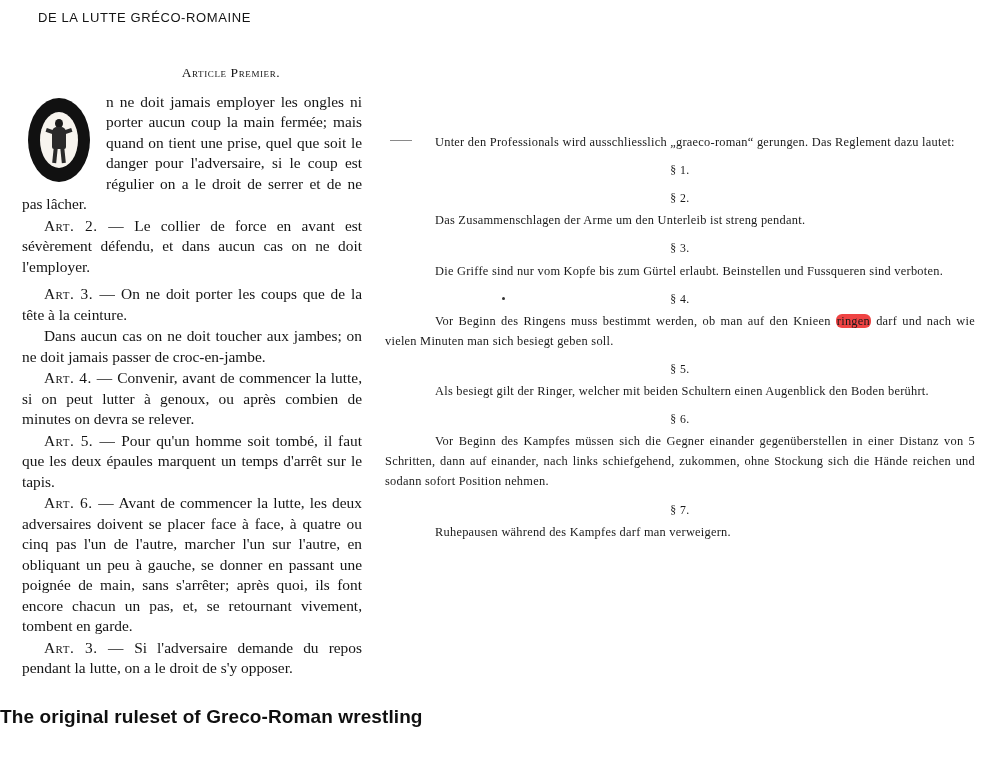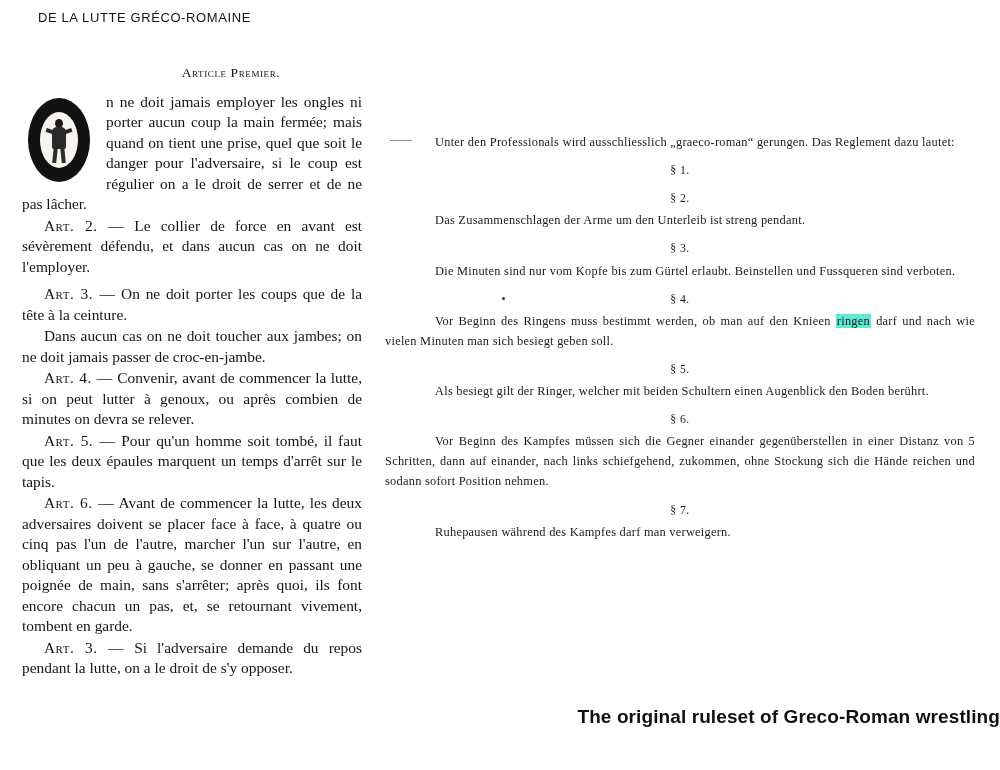--- a/index.html
+++ b/index.html
@@ -174,22 +174,23 @@
     margin: 9px 0 2px 0;
     font-size: 11.8px;
     letter-spacing: 0.4px;
   }
   .de-body {
     text-indent: 50px;
     margin: 0;
     letter-spacing: 0.25px;
   }
   .hl {
-    background: #5eead4;
+    background: #ef4444;
     padding: 0 1px;
+    border-radius: 6px;
   }
   .stray-dot {
     position: absolute;
     left: 502px;
     top: 297px;
     width: 3px;
     height: 3px;
     background: #333;
     border-radius: 50%;
   }
@@ -201,21 +202,21 @@
     height: 1px;
     background: #8a8a8a;
   }
 
   
   .caption {
     position: absolute;
     left: 0;
     top: 706px;
     width: 1000px;
-    text-align: right;
+    text-align: left;
     font-family: "Liberation Sans", sans-serif;
     font-weight: bold;
     font-size: 19px;
     color: #101010;
     letter-spacing: 0.1px;
   }
 </style>
 </head>
 <body>
 
@@ -285,21 +286,21 @@
   <div class="stray-mark"></div>
 
   <p class="de-intro">Unter den Professionals wird ausschliesslich „graeco-roman“ gerungen. Das Reglement dazu lautet:</p>
 
   <div class="de-sec">§ 1.</div>
 
   <div class="de-sec">§ 2.</div>
   <p class="de-body">Das Zusammenschlagen der Arme um den Unterleib ist streng pendant.</p>
 
   <div class="de-sec">§ 3.</div>
-  <p class="de-body">Die Minuten sind nur vom Kopfe bis zum Gürtel erlaubt. Beinstellen und Fussqueren sind verboten.</p>
+  <p class="de-body">Die Griffe sind nur vom Kopfe bis zum Gürtel erlaubt. Beinstellen und Fussqueren sind verboten.</p>
 
   <div class="de-sec">§ 4.</div>
   <p class="de-body"><span>Vor Beginn des Ringens muss bestimmt werden, ob man auf den Knieen </span><span class="hl">ringen</span><span> darf und nach wie vielen Minuten man sich besiegt geben soll.</span></p>
 
   <div class="de-sec">§ 5.</div>
   <p class="de-body">Als besiegt gilt der Ringer, welcher mit beiden Schultern einen Augenblick den Boden berührt.</p>
 
   <div class="de-sec">§ 6.</div>
   <p class="de-body">Vor Beginn des Kampfes müssen sich die Gegner einander gegenüberstellen in einer Distanz von 5 Schritten, dann auf einander, nach links schiefgehend, zukommen, ohne Stockung sich die Hände reichen und sodann sofort Position nehmen.</p>
 

